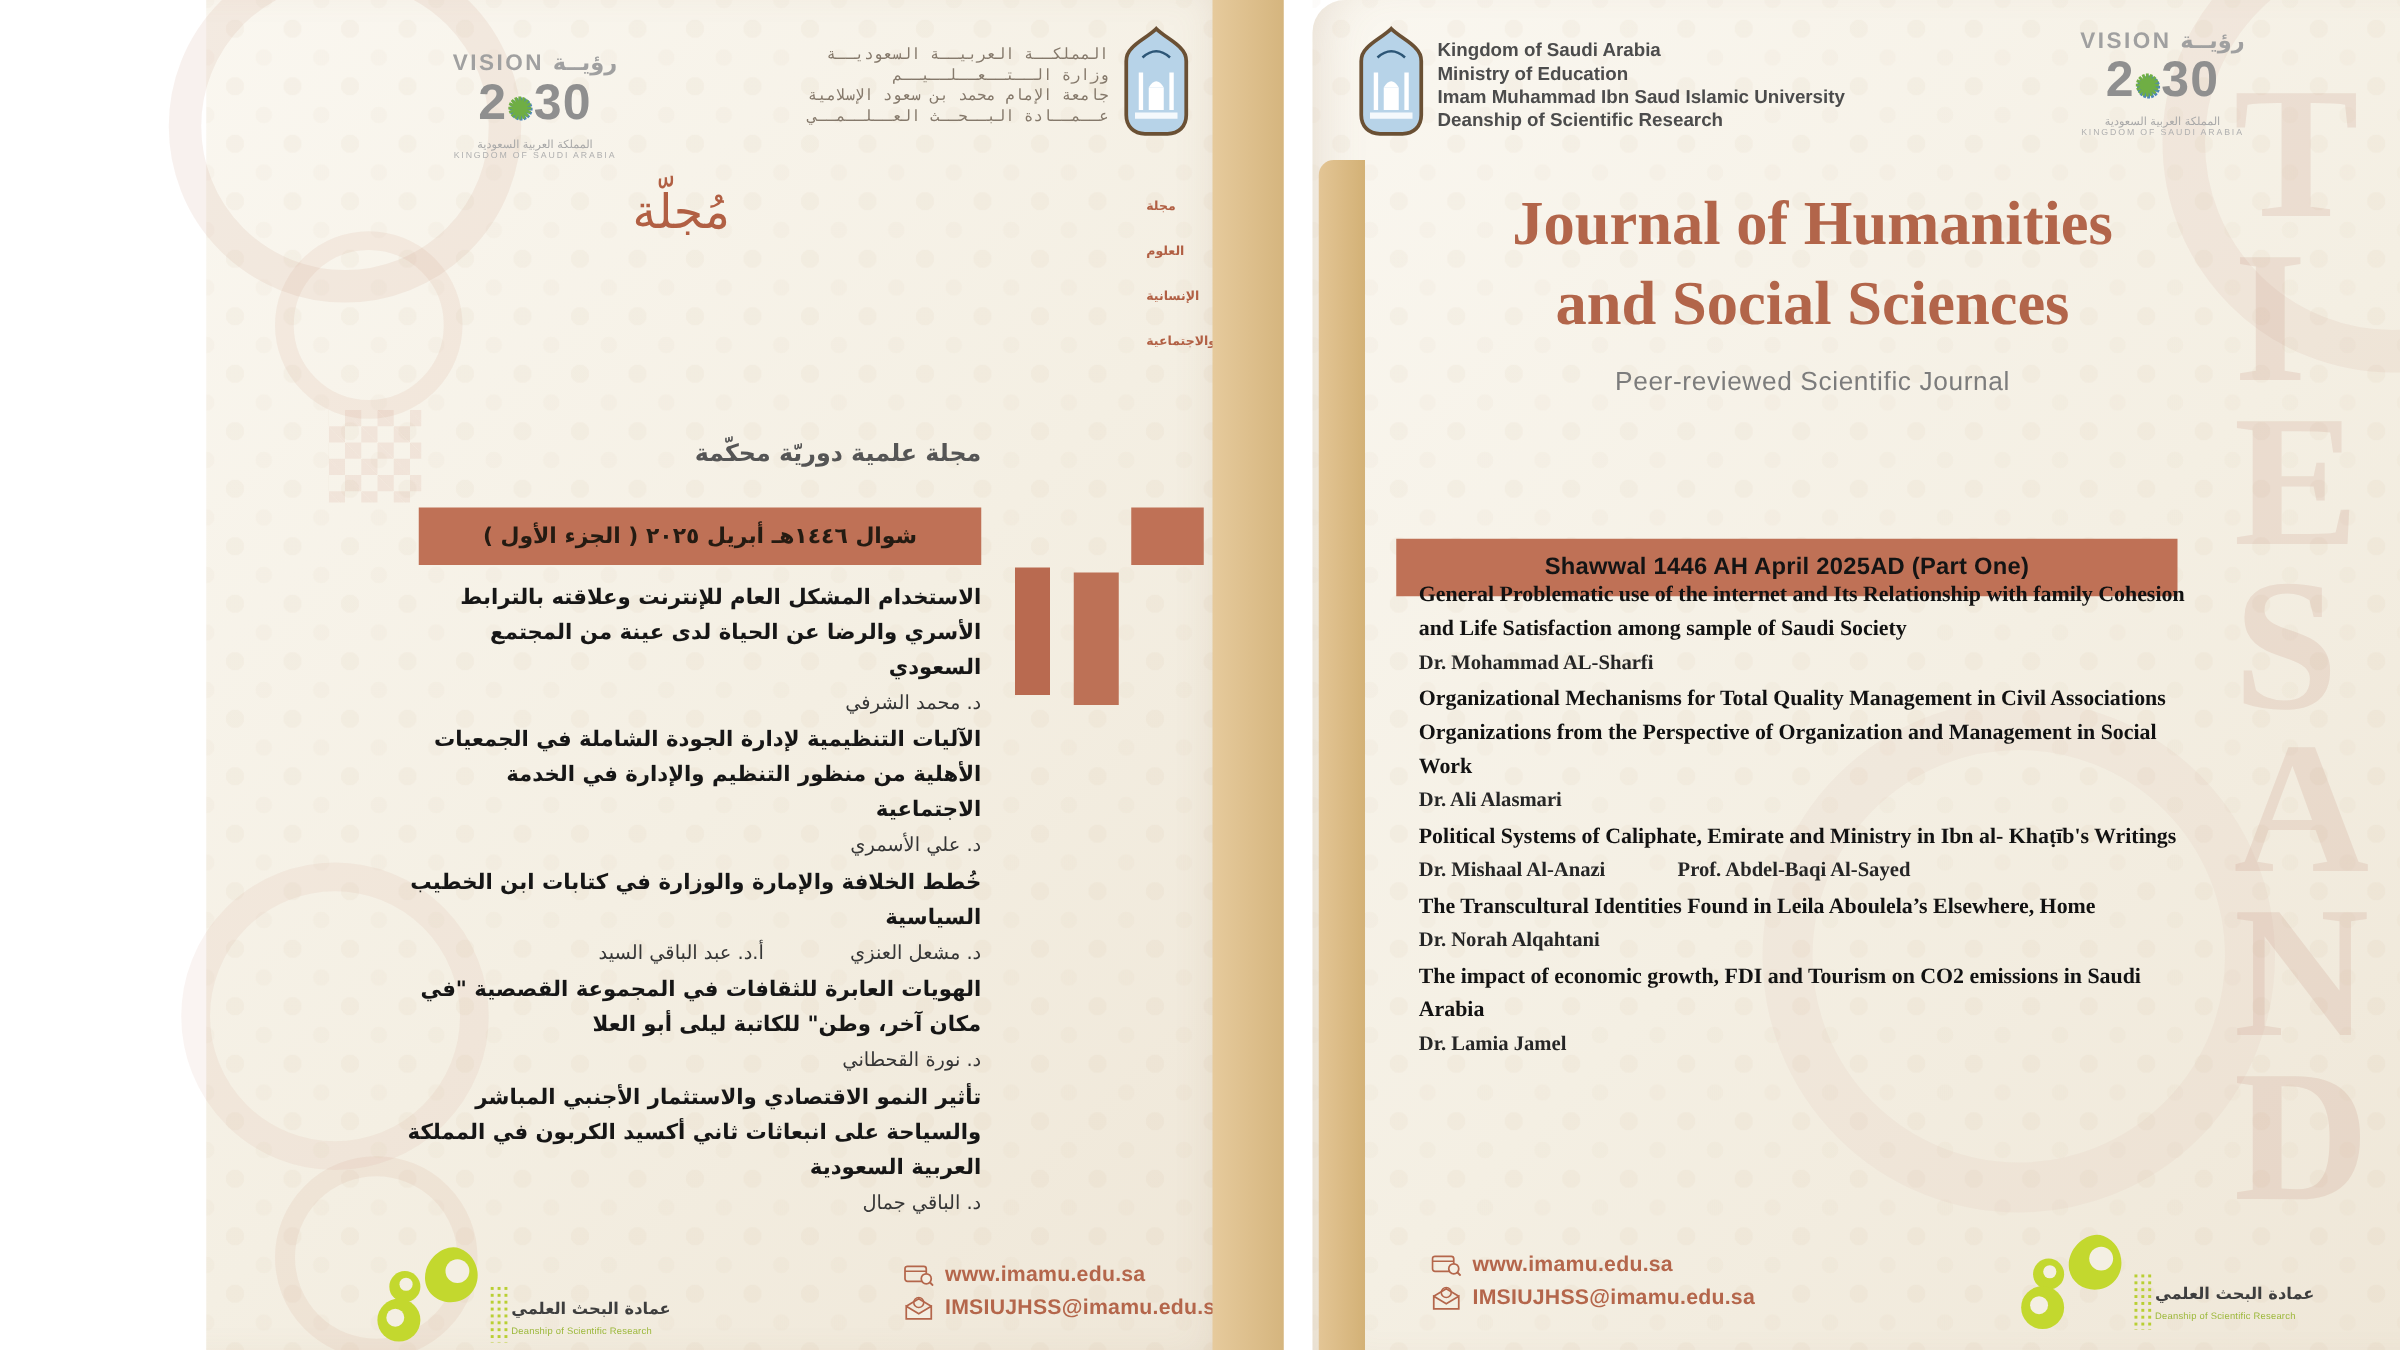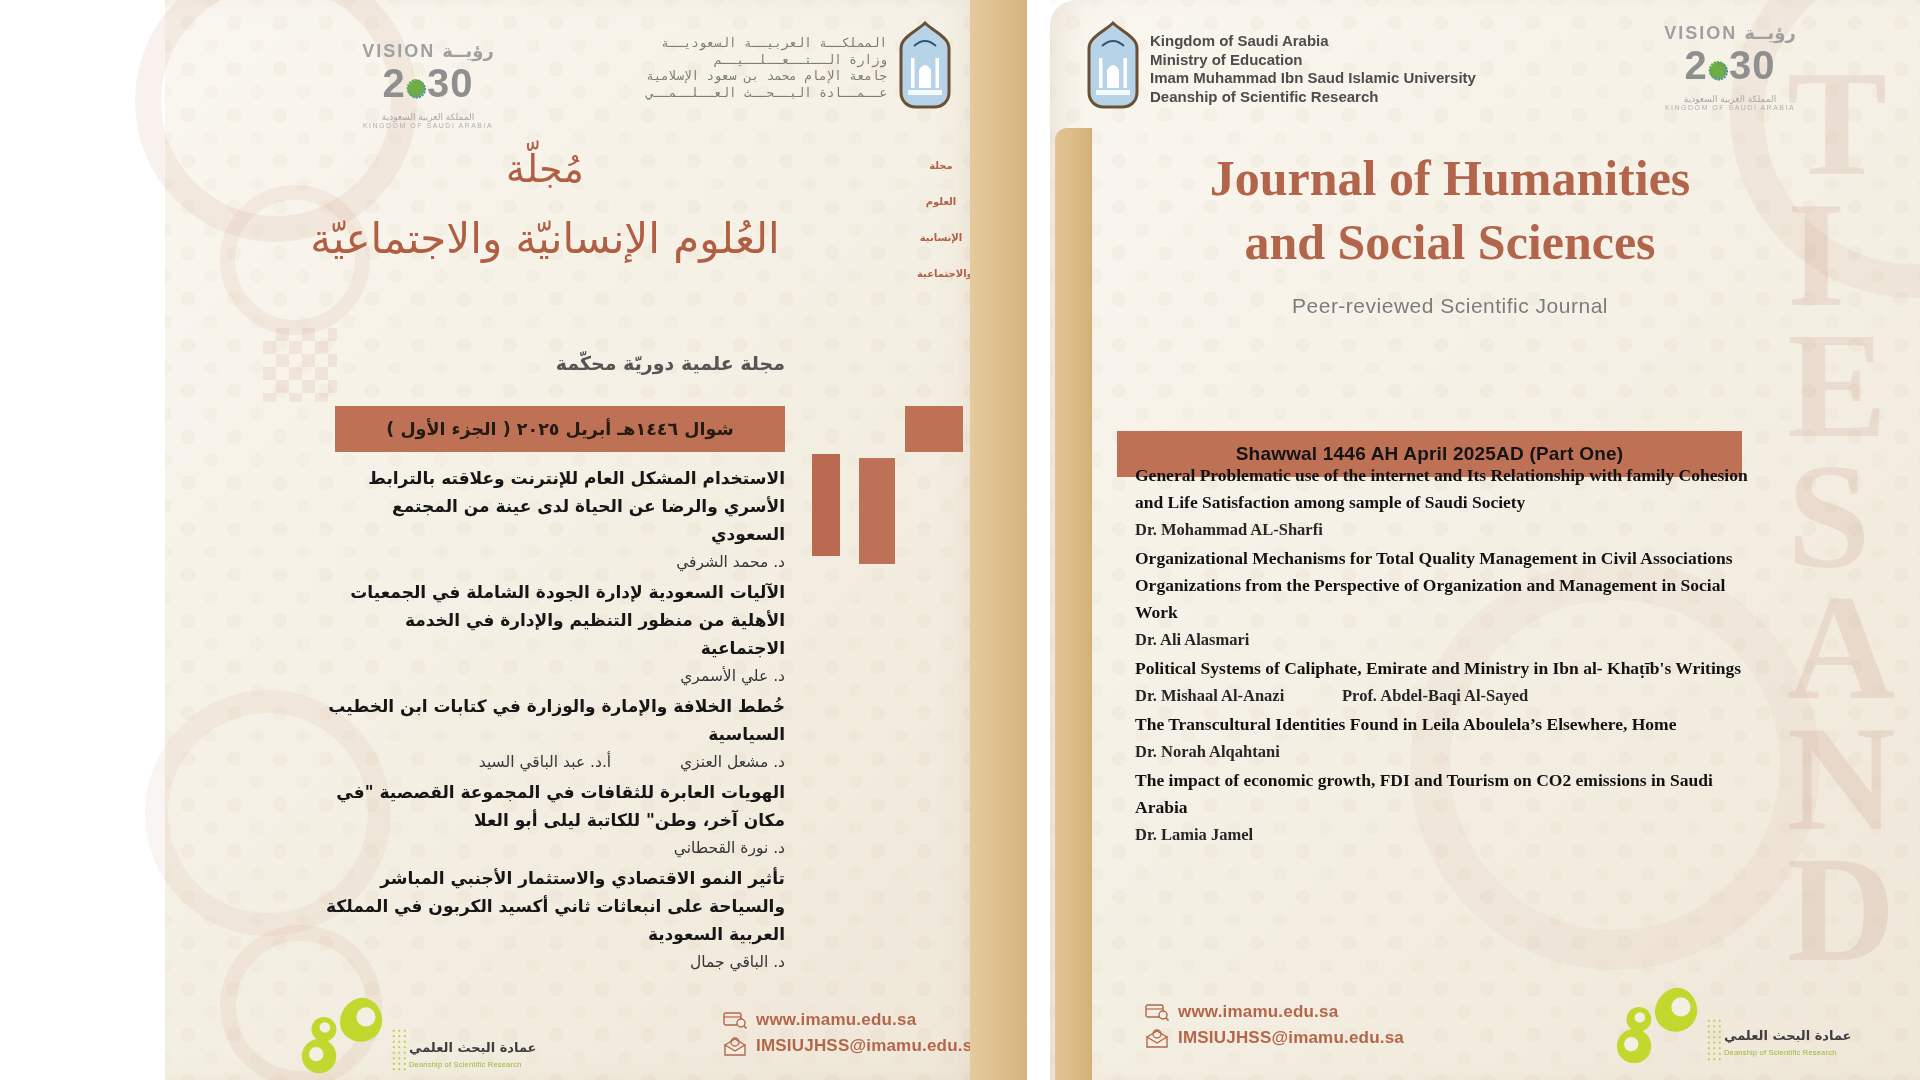--- a/index.html
+++ b/index.html
@@ -55,21 +55,21 @@
   .banner-en{left:67px;top:406px;width:625px;font-size:19px;font-weight:700;color:#141414;letter-spacing:.2px;}
   .articles-ar{position:absolute;left:155px;top:464px;width:465px;direction:rtl;text-align:right;
         font-family:"DejaVu Sans",sans-serif;}
   .articles-ar .t{font-weight:700;font-size:17px;line-height:28px;color:#161616;}
   .articles-ar .a{font-weight:400;font-size:15.5px;line-height:28px;color:#363636;}
   .articles-en{position:absolute;left:85px;top:462px;width:625px;font-family:"Liberation Serif",serif;}
   .articles-en .t{font-weight:700;font-size:17.5px;line-height:27px;color:#121212;}
   .articles-en .a{font-weight:700;font-size:16.5px;line-height:27px;color:#262626;}
   .art-item{margin-bottom:2px;}
   
-  .spine-words{position:absolute;left:752px;top:148px;width:48px;text-align:center;
+  .spine-words{position:absolute;left:752px;top:148px;width:48px;
         font-family:"DejaVu Sans",sans-serif;font-size:10px;line-height:36px;font-weight:700;color:#b15f43;}
   .spine-band{position:absolute;left:740px;top:406px;width:58px;height:46px;}
   .ribbon{position:absolute;}
   
   .contact{position:absolute;}
   .weblink{display:flex;align-items:center;gap:9px;font-size:17px;font-weight:700;
         color:#b4664b;margin-bottom:6px;letter-spacing:.2px;}
   .deanship-blob{position:absolute;}
   .dots{position:absolute;width:16px;height:46px;
         background-image:radial-gradient(#b9cf33 1.3px,transparent 1.4px);background-size:5.5px 5.5px;}
@@ -118,37 +118,36 @@
         <rect x="14" y="38" width="3.5" height="30" fill="#fff"></rect>
         <rect x="38.5" y="38" width="3.5" height="30" fill="#fff"></rect>
         <rect x="22" y="50" width="12" height="18" fill="#fff"></rect>
         <path d="M22 50 Q28 40 34 50" fill="#fff"></path>
         <rect x="11" y="70" width="34" height="5" fill="#fff" opacity=".85"></rect>
       </svg>
     </div>
 
     <div class="callig">
       <div class="c1">مُجلّة</div>
-      <div class="c2">العُلوم الإنسانيّة والاجتماعيّة</div>
     </div>
     <div class="subtitle-ar">مجلة علمية دوريّة محكّمة</div>
 
     <div class="banner banner-ar" style="background:#bf7156;">
       <span>شوال ١٤٤٦هـ أبريل ٢٠٢٥ ( الجزء الأول )</span>
     </div>
 
     <div class="articles-ar">
 
         <div class="art-item">
           <div class="t">الاستخدام المشكل العام للإنترنت وعلاقته بالترابط الأسري والرضا عن الحياة لدى عينة من المجتمع السعودي</div>
           <div class="a">د. محمد الشرفي</div>
         </div>
 
         <div class="art-item">
-          <div class="t">الآليات السعودية لإدارة الجودة الشاملة في الجمعيات الأهلية من منظور التنظيم والإدارة في الخدمة الاجتماعية</div>
+          <div class="t">الآليات التنظيمية لإدارة الجودة الشاملة في الجمعيات الأهلية من منظور التنظيم والإدارة في الخدمة الاجتماعية</div>
           <div class="a">د. علي الأسمري</div>
         </div>
 
         <div class="art-item">
           <div class="t">خُطط الخلافة والإمارة والوزارة في كتابات ابن الخطيب السياسية</div>
           <div class="a">د. مشعل العنزي&nbsp;&nbsp;&nbsp;&nbsp;&nbsp;&nbsp;&nbsp;&nbsp;&nbsp;&nbsp;&nbsp;&nbsp;&nbsp;&nbsp;أ.د. عبد الباقي السيد</div>
         </div>
 
         <div class="art-item">
           <div class="t">الهويات العابرة للثقافات في المجموعة القصصية "في مكان آخر، وطن" للكاتبة ليلى أبو العلا</div>

